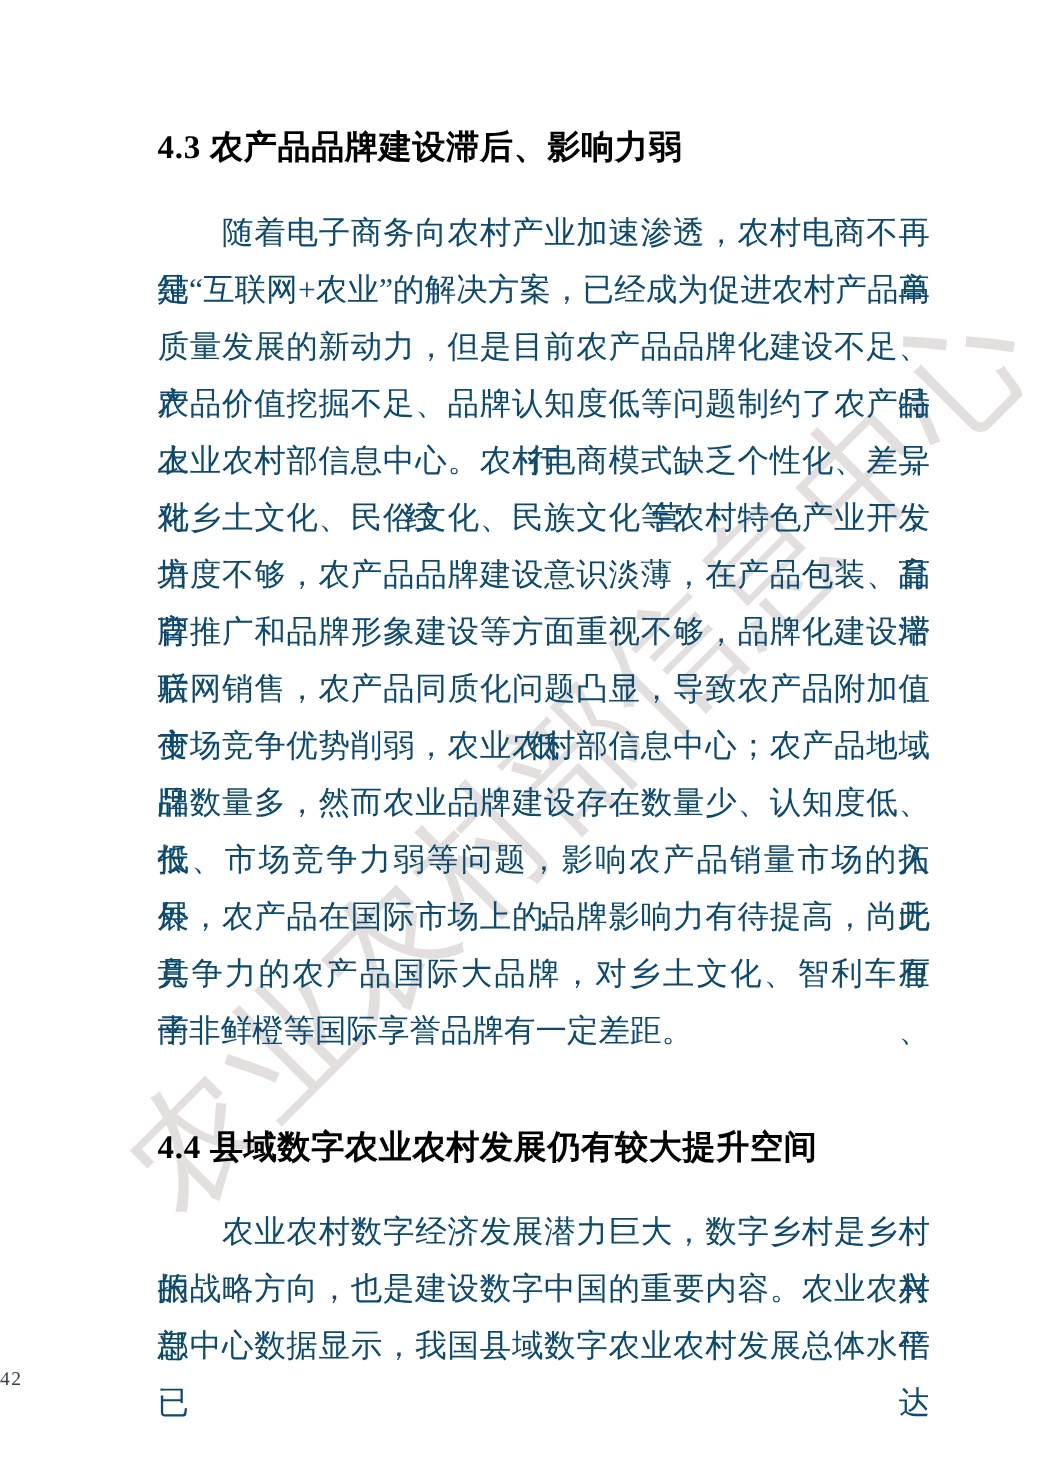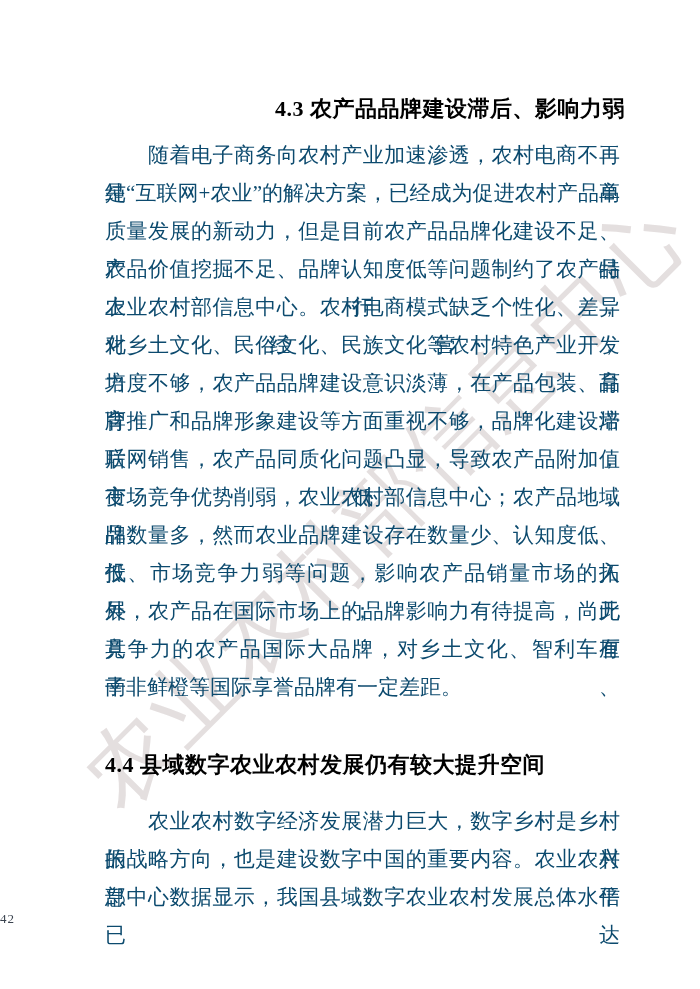--- a/index.html
+++ b/index.html
@@ -40,21 +40,21 @@
   .heading {
     position: absolute;
     left: 105px;
     width: 520px;
     font-size: 22px;
     font-weight: 700;
     color: #000000;
     line-height: 28px;
     letter-spacing: 0.5px;
   }
-  .heading-43 { top: 95px; text-align: right; }
+  .heading-43 { top: 84px; }
   .heading-44 { top: 751px; }
   .para {
     position: absolute;
     left: 105px;
     width: 515px;
     color: #1b1b1b;
   }
   .para-1 { top: 136px; }
   .para-2 { top: 802px; }
   .line {

